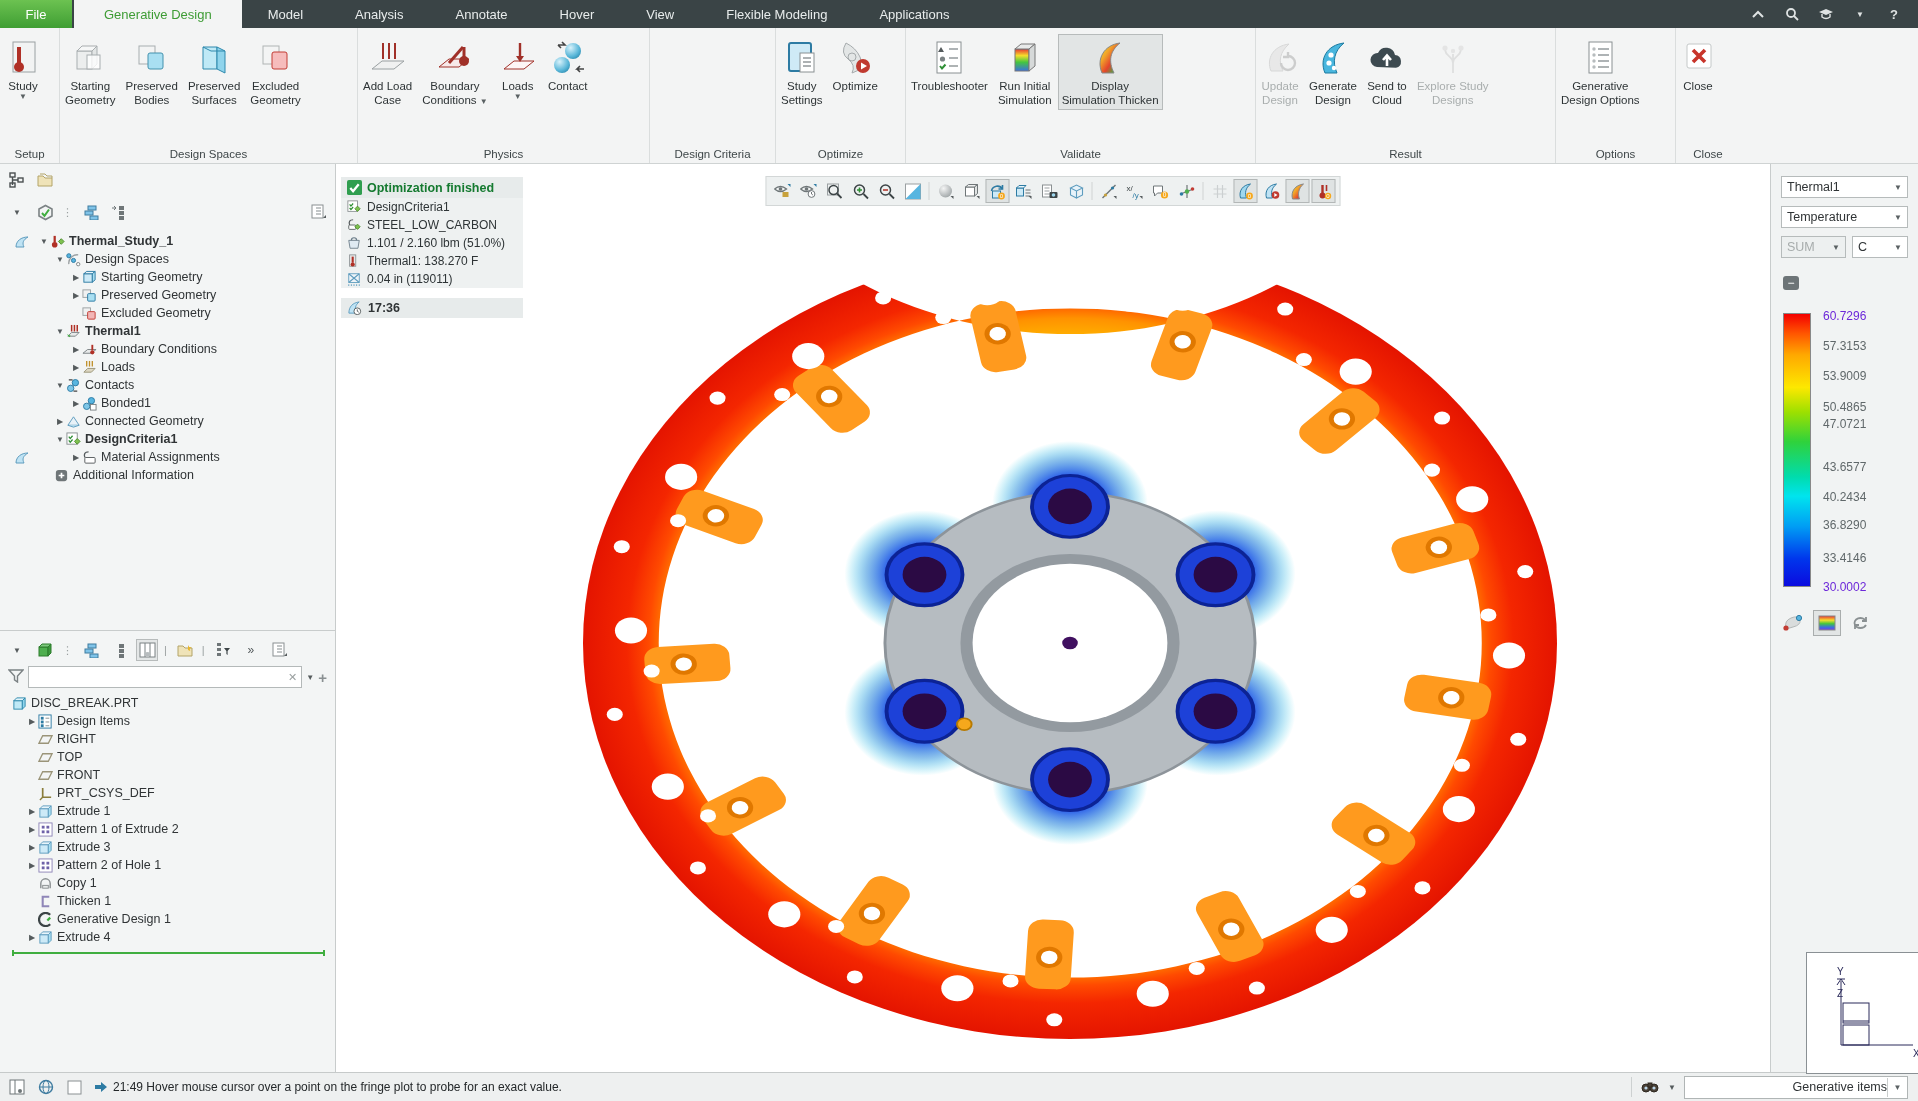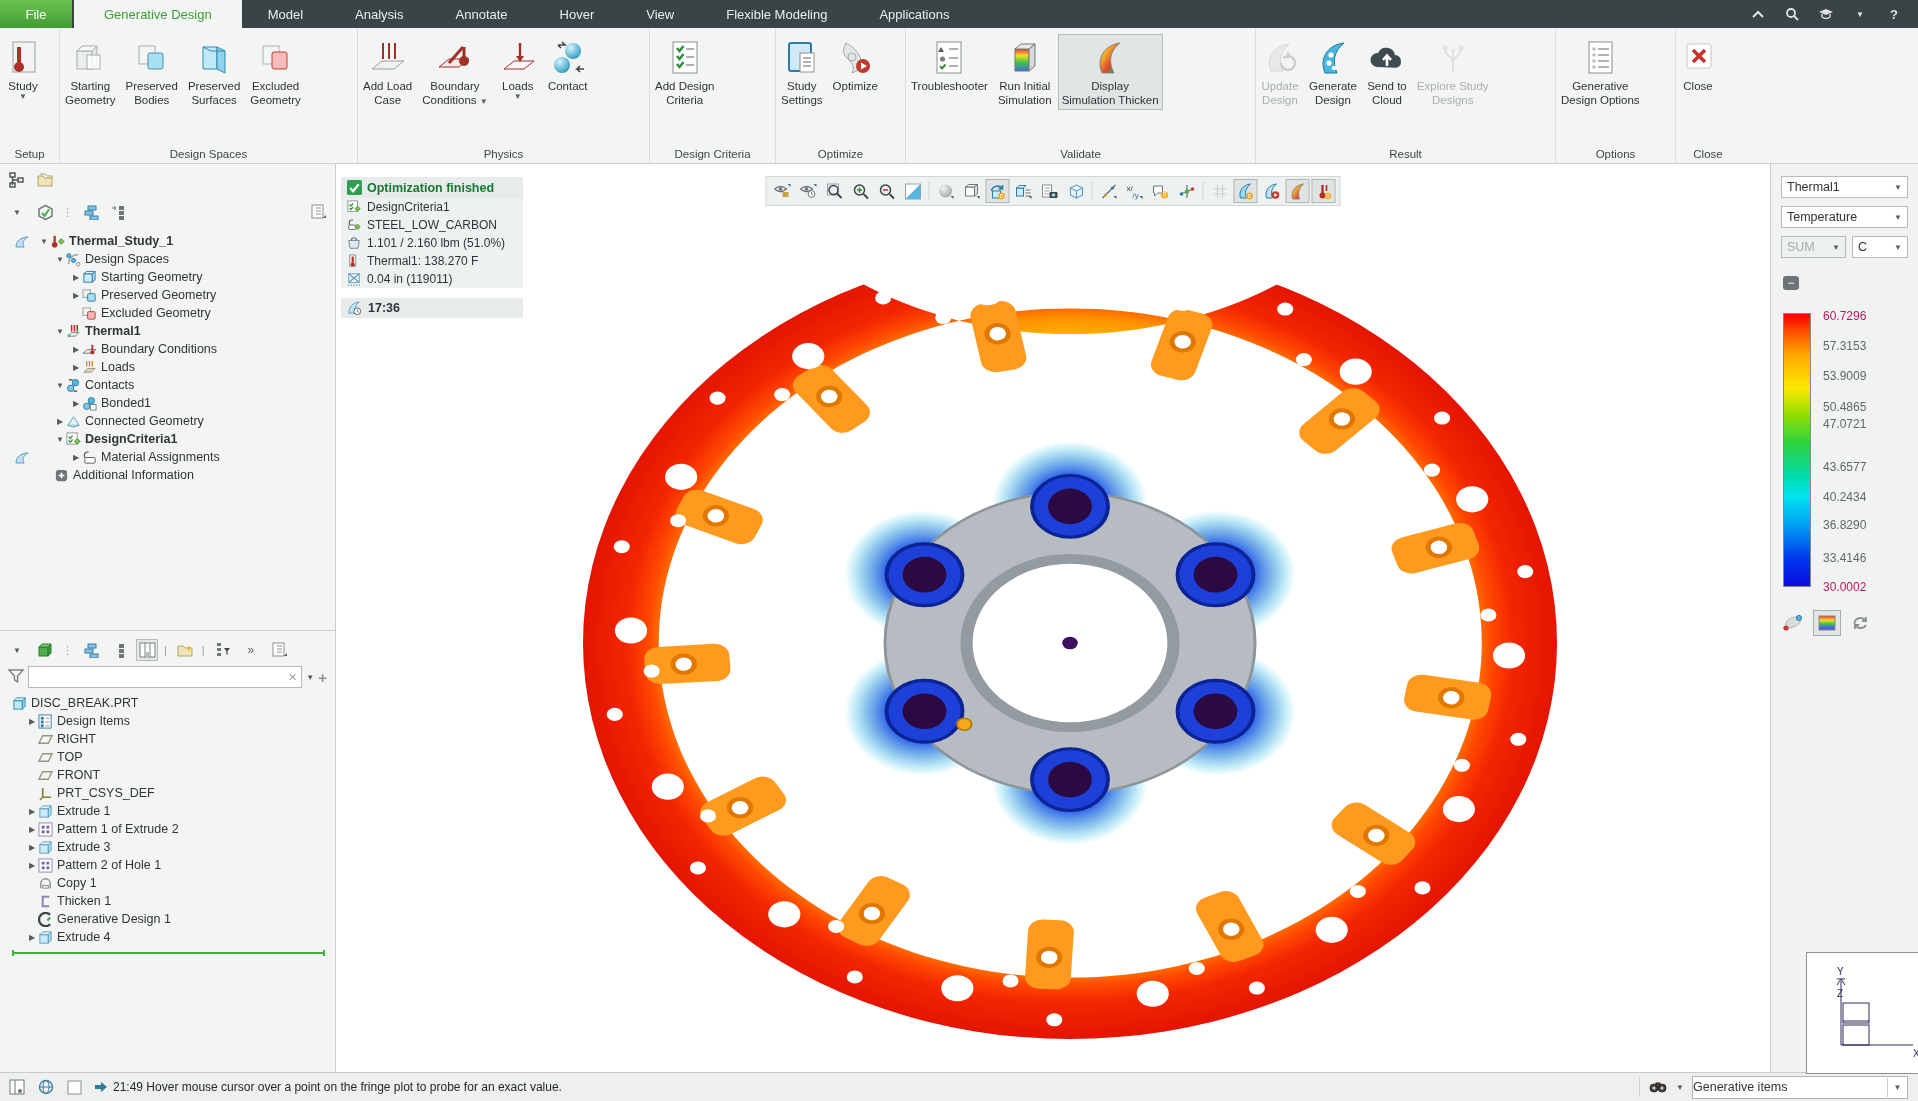--- a/index.html
+++ b/index.html
@@ -58,35 +58,35 @@
   .vti{width:22px;height:22px;display:flex;align-items:center;justify-content:center;cursor:pointer;border:1px solid transparent;position:relative}
   .vti.pressed{background:#dfe3e3;border-color:#b3b7b7}
   .vsep{width:1px;height:18px;background:#d0d4d4;margin:0 2px}
   
   #rightpanel{position:absolute;right:0;top:164px;width:148px;bottom:29px;background:#f1f3f3;border-left:1px solid #c8cccc;box-sizing:border-box}
   .lsel{display:flex;align-items:center;background:#fff;border:1px solid #b6bbbb;height:20px;font-size:12.5px;padding:0 5px;justify-content:space-between;cursor:pointer}
   .lsel .car{font-size:8px;color:#5a6163}
   .lsel.dis{background:#edf0f0;color:#a7acac}
   #lg-bar{position:absolute;left:12px;top:149px;width:26px;height:272px;border:1px solid #888}
   .lgv{position:absolute;left:52px;font-size:12px;color:#60686a;transform:translateY(-50%)}
-  .lgv.strong{color:#be185d}
+  .lgv.strong{color:#6d28d9}
   #minusbtn{position:absolute;left:12px;top:112px;width:16px;height:14px;background:#6d7477;color:#fff;border-radius:3px;
             display:flex;align-items:center;justify-content:center;font-size:12px;line-height:12px;cursor:pointer}
   .lgbtn{position:absolute;width:26px;height:24px;display:flex;align-items:center;justify-content:center;border:1px solid transparent;cursor:pointer}
   .lgbtn.pressed{background:#e2e5e5;border-color:#a9adad}
   
   #coordwin{position:absolute;left:1806px;top:952px;width:122px;height:120px;background:#fff;border:1px solid #8a9094;z-index:6}
   
   #statusbar{position:absolute;left:0;bottom:0;width:100%;height:29px;background:#eef0f0;border-top:1px solid #c6caca;
              display:flex;align-items:center;box-sizing:border-box;font-size:12px}
   .sbi{width:20px;height:20px;margin-left:8px;display:flex;align-items:center;justify-content:center;cursor:pointer}
   #sbmsg{margin-left:10px;color:#24282a;display:flex;align-items:center;gap:5px}
   #sbright{margin-left:auto;display:flex;align-items:center;gap:8px;padding-right:10px}
-  #gensel{width:214px;height:21px;background:#fff;border:1px solid #b0b5b5;display:flex;align-items:center;justify-content:space-between;
-          font-size:12.5px;cursor:pointer}
+  #gensel{width:214px;height:21px;background:#fff;border:1px solid #b0b5b5;display:flex;align-items:center;justify-content:flex-end;
+          font-size:12.5px;padding-left:8px;cursor:pointer}
   #gensel .dbox{width:19px;height:19px;border-left:1px solid #c9cdcd;display:flex;align-items:center;justify-content:center;font-size:8px;color:#5a6163}
   .vbar{width:1px;height:20px;background:#cdd1d1}
 </style>
 </head>
 <body>
 
 <div id="titlebar">
   <div class="ftab">File</div>
   <div class="atab">Generative Design</div>
   <div class="ttab">Model</div>
@@ -242,41 +242,20 @@
               <path d="M36 30 h-7 l3 -3 M29 30 l3 3" stroke="#444" fill="none" stroke-width="1.6"></path>
             </svg>
           </span>
         <span class="bl">Contact</span>
       </div>
     </div>
     <div class="rlabel">Physics</div>
   </div>
 
   <div class="rgroup" style="width:126px">
-    <div class="rbtns">
-      <div class="rbtn">
-        <span class="bico">
-          <svg width="34" height="38" viewBox="0 0 34 38">
-              <rect x="5" y="3" width="24" height="31" fill="#fff" stroke="#8a9092"></rect>
-              <g stroke="#2f8f35" stroke-width="2.4" fill="none">
-                <path d="M9 9 l2.5 3 l4 -5"></path>
-                <path d="M9 17 l2.5 3 l4 -5"></path>
-                <path d="M9 25 l2.5 3 l4 -5"></path>
-              </g>
-              <g stroke="#9aa0a2" stroke-width="1.6">
-                <line x1="18" y1="10" x2="26" y2="10"></line>
-                <line x1="18" y1="18" x2="26" y2="18"></line>
-                <line x1="18" y1="26" x2="26" y2="26"></line>
-              </g>
-            </svg>
-          </span>
-        <span class="bl">Add Design</span>
-        <span class="bl">Criteria</span>
-      </div>
-    </div>
     <div class="rlabel">Design Criteria</div>
   </div>
 
   <div class="rgroup" style="width:130px">
     <div class="rbtns">
       <div class="rbtn">
         <span class="bico">
           <svg width="38" height="38" viewBox="0 0 38 38">
               <rect x="6" y="4" width="22" height="28" rx="2" fill="#cfeaf6" stroke="#2d7ba3" stroke-width="2"></rect>
               <rect x="17" y="14" width="14" height="19" fill="#fff" stroke="#8a9092"></rect>

